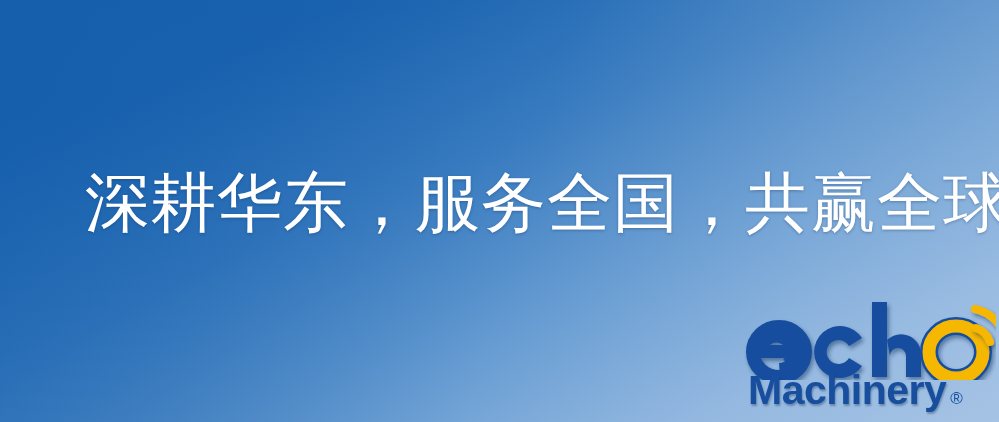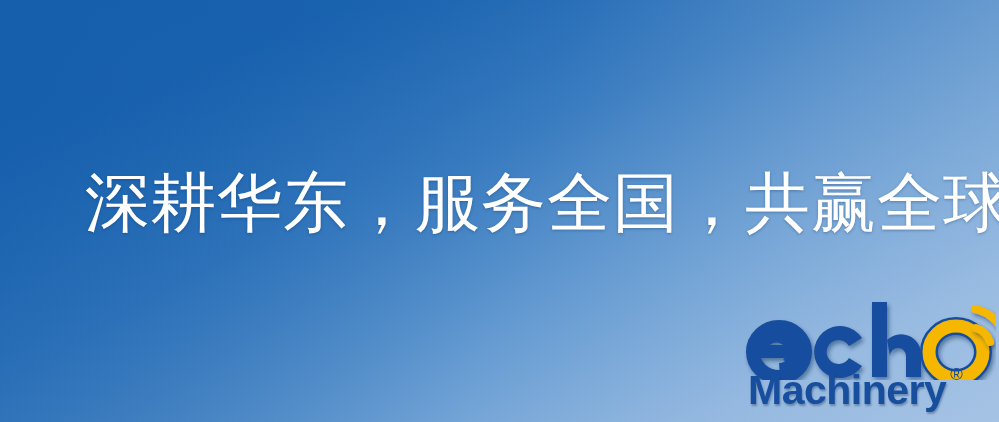--- a/index.html
+++ b/index.html
@@ -70,20 +70,21 @@
   .logo-mark {
     position:relative;
     width:252px; height:84px;
   }
   .logo-svg { display:block; width:252px; height:84px; }
   .logo-word {
     position:absolute;
     left:4px; top:74px;
     width:248px;
     display:flex;
+    align-items:flex-end;
     gap:2px;
   }
   .logo-word-text {
     font-family:"Liberation Sans", sans-serif;
     font-weight:bold;
     font-size:41px;
     line-height:1;
     color:#174E9E;
     letter-spacing:-0.5px;
     text-shadow:1px 2px 2px rgba(12,40,80,0.35);

